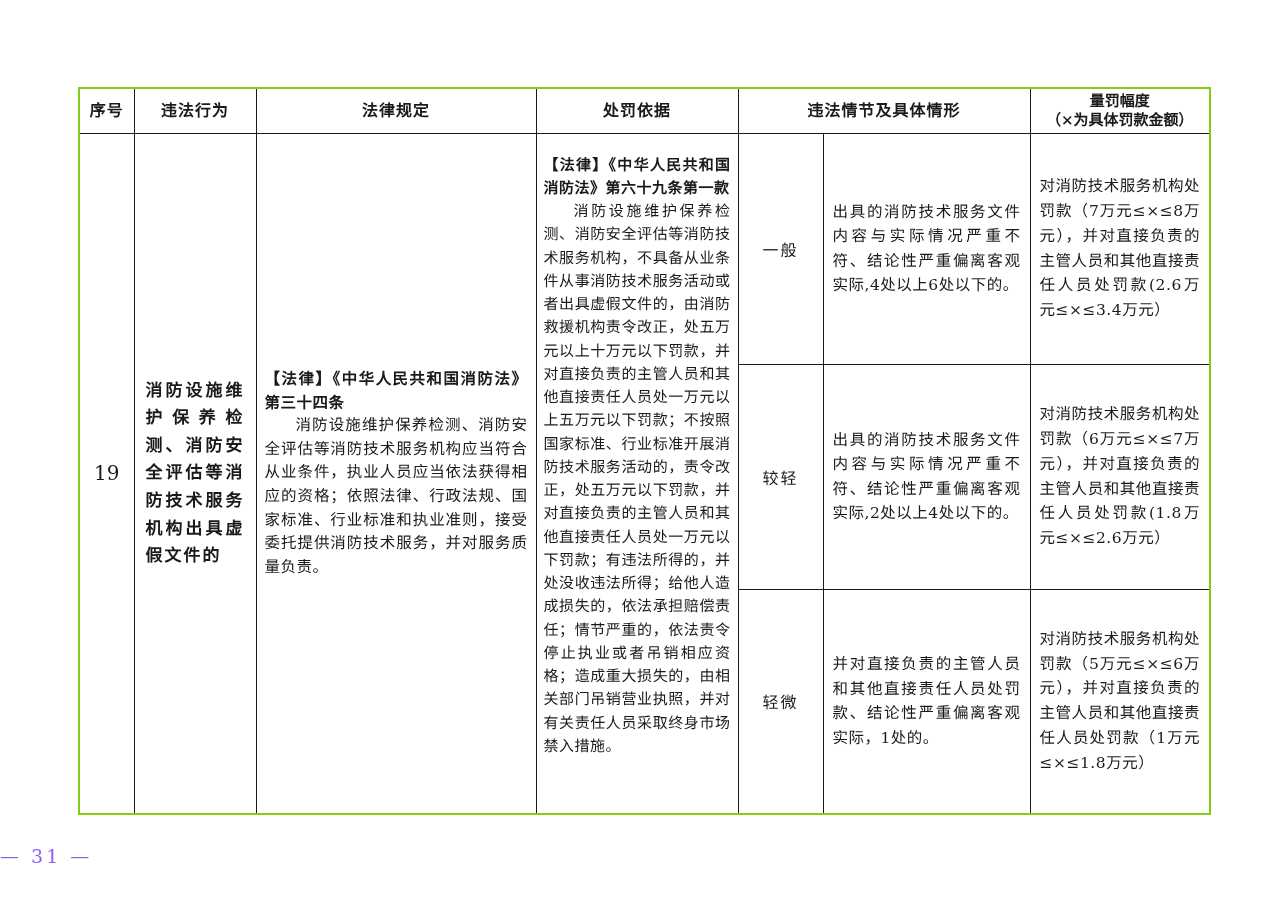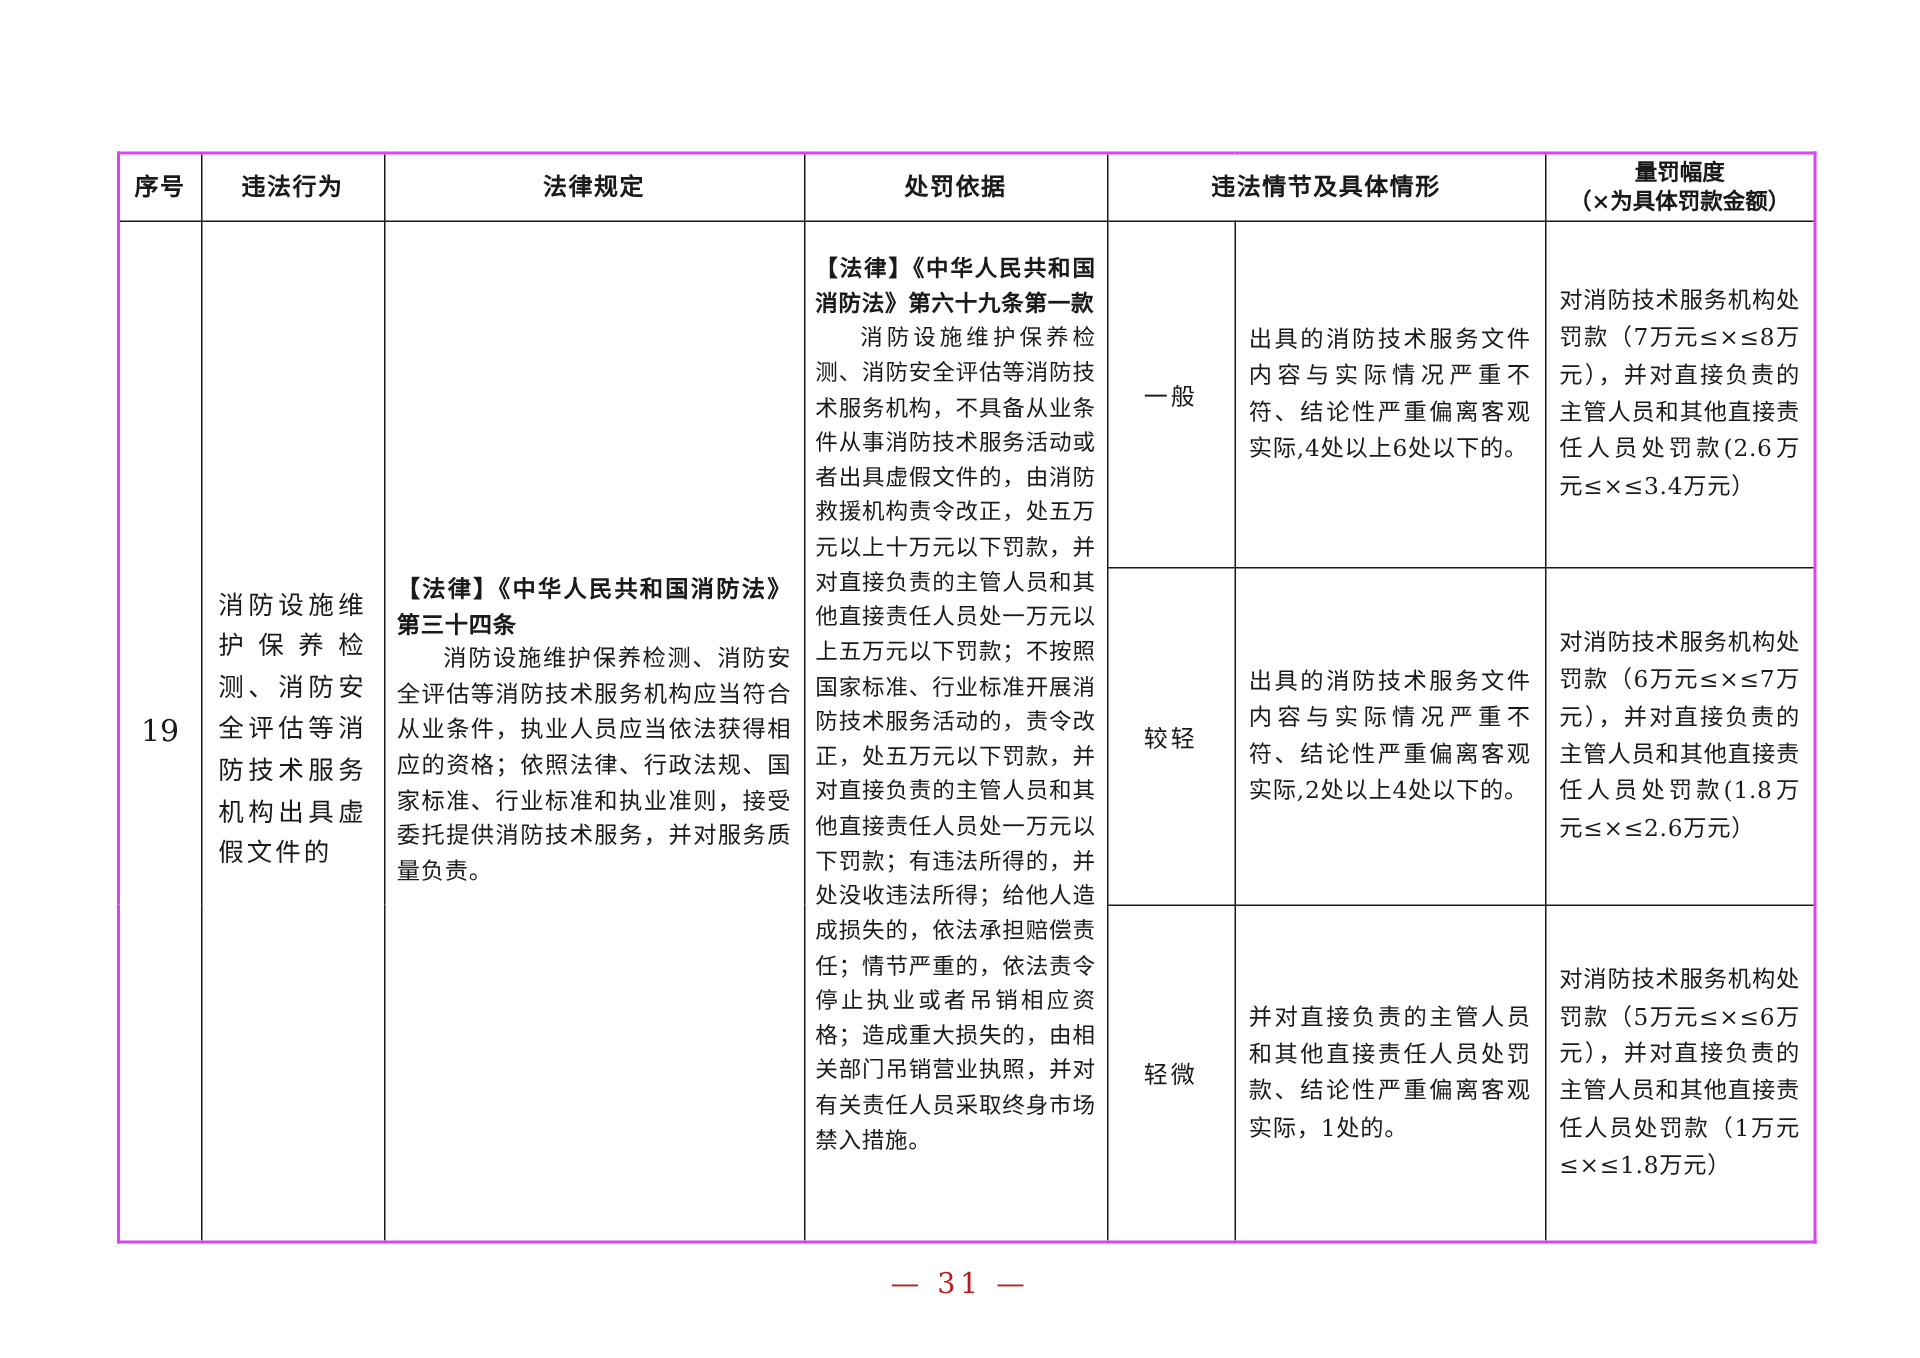--- a/index.html
+++ b/index.html
@@ -12,25 +12,25 @@
   .page {
     position: relative;
     width: 1280px;
     height: 905px;
     background: #ffffff;
     overflow: hidden;
   }
   table.rule-table {
     position: absolute;
     left: 78px;
-    top: 101px;
+    top: 87px;
     width: 1131px;
     border-collapse: collapse;
     table-layout: fixed;
-    border: 2px solid #d946ef;
+    border: 2px solid #84cc16;
   }
   table.rule-table th,
   table.rule-table td {
     border: 1px solid #1a1a1a;
     box-sizing: border-box;
     overflow: hidden;
   }
   thead th {
     height: 45px;
     font-size: 16px;
@@ -52,21 +52,21 @@
 
   td.col-index {
     text-align: center;
     vertical-align: middle;
     font-size: 20px;
   }
   td.col-violation {
     vertical-align: middle;
     padding: 10px 11px;
     font-size: 17px;
-    font-weight: normal;
+    font-weight: bold;
     line-height: 1.62;
     text-align: justify;
     text-justify: inter-character;
     letter-spacing: 2px;
   }
   td.col-law {
     vertical-align: middle;
     padding: 16px 8px;
     font-size: 15.5px;
     line-height: 1.52;
@@ -113,24 +113,24 @@
     line-height: 1.6;
     text-align: justify;
     text-justify: inter-character;
     letter-spacing: 0.5px;
   }
   .page-footer {
     position: absolute;
     left: 0;
     top: 845px;
     width: 100%;
-    text-align: center;
+    text-align: left;
     font-size: 19px;
     letter-spacing: 3px;
-    color: #b91c1c;
+    color: #8b5cf6;
   }
 </style>
 </head>
 <body>
 
 <div class="page">
 
   <table class="rule-table">
     <colgroup>
       <col style="width:55px">

